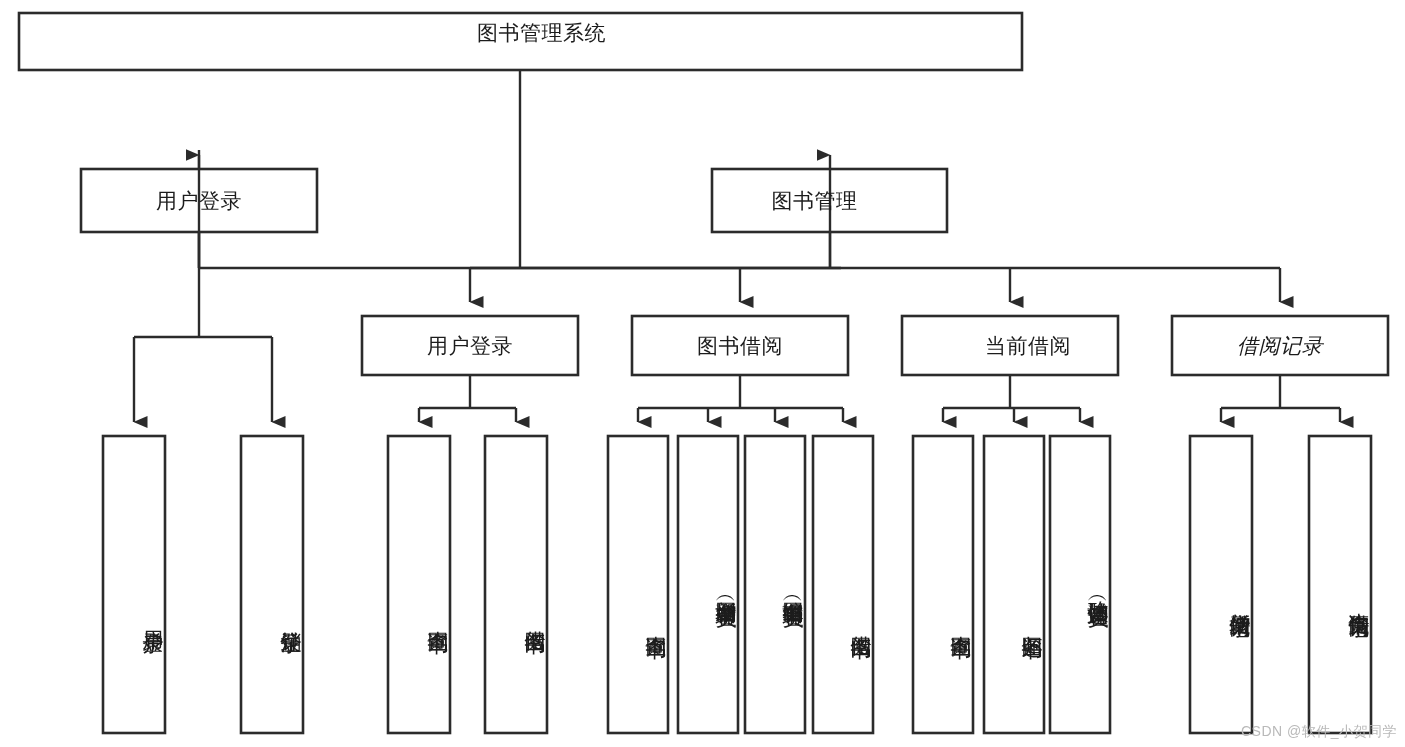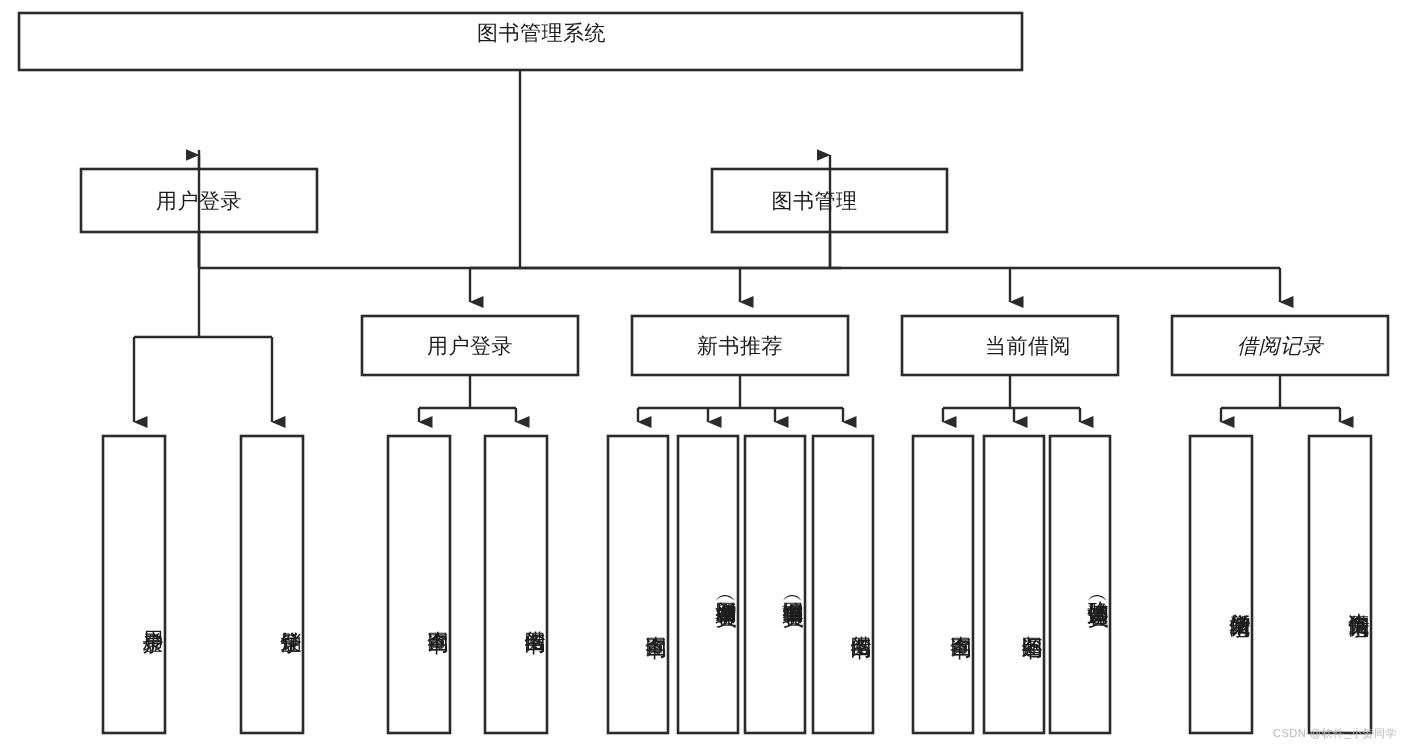--- a/index.html
+++ b/index.html
@@ -65,21 +65,21 @@
     writing-mode: vertical-rl;
     text-orientation: upright;
     pointer-events: none;
     overflow: hidden;
   }
   .watermark {
     position: absolute;
     right: 8px;
     bottom: 6px;
     color: #b9b9b9;
-    font-size: 11px;
+    font-size: 14px;
     letter-spacing: 0.5px;
     white-space: nowrap;
   }
 </style>
 </head>
 <body>
 
 <div id="diagram-root">
 
   <svg id="tree-svg" viewBox="0 0 1405 747">
@@ -172,21 +172,21 @@
   </svg>
 
   <div class="node-label-h" style="left:19px; top:5px; width:1003px; height:55px;padding-left:21px;">图书管理系统</div>
 
   <div class="node-label-h" style="left:81px; top:169px; width:236px; height:63px;">用户登录</div>
 
   <div class="node-label-h" style="left:712px; top:169px; width:205px; height:63px;">图书管理</div>
 
   <div class="node-label-h" style="left:362px; top:316px; width:216px; height:59px;">用户登录</div>
 
-  <div class="node-label-h" style="left:632px; top:316px; width:216px; height:59px;">新书推荐</div>
+  <div class="node-label-h" style="left:632px; top:316px; width:216px; height:59px;">图书借阅</div>
 
   <div class="node-label-h" style="left:902px; top:316px; width:252px; height:59px;">当前借阅</div>
 
   <div class="node-label-h" style="left:1172px; top:316px; width:216px; height:59px;font-style:italic;">借阅记录</div>
 
   <div class="node-label-v" style="left:103px; top:516px; width:62px; height:200px;">用户登录</div>
 
   <div class="node-label-v" style="left:241px; top:516px; width:62px; height:200px;">注销登录</div>
 
   <div class="node-label-v" style="left:388px; top:516px; width:62px; height:200px;">查询图书</div>

